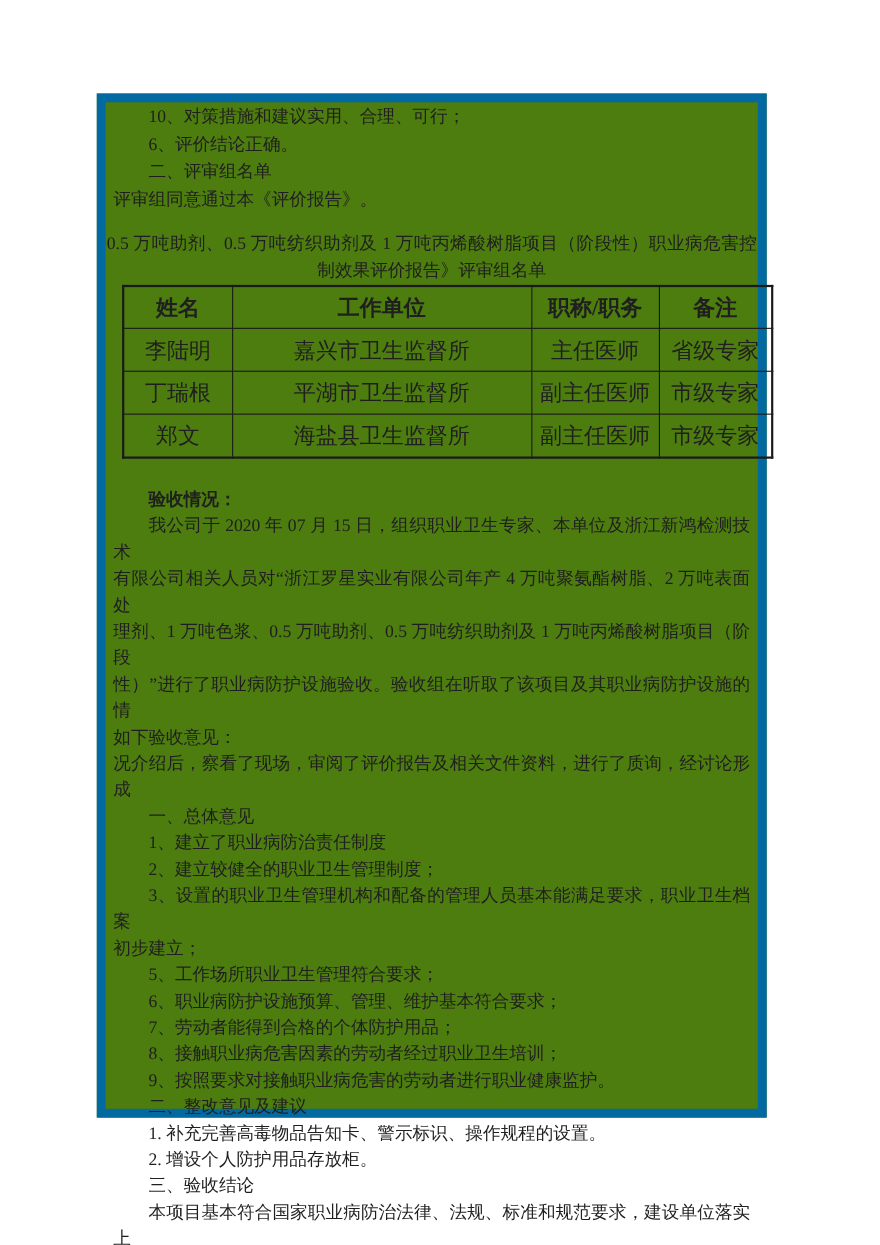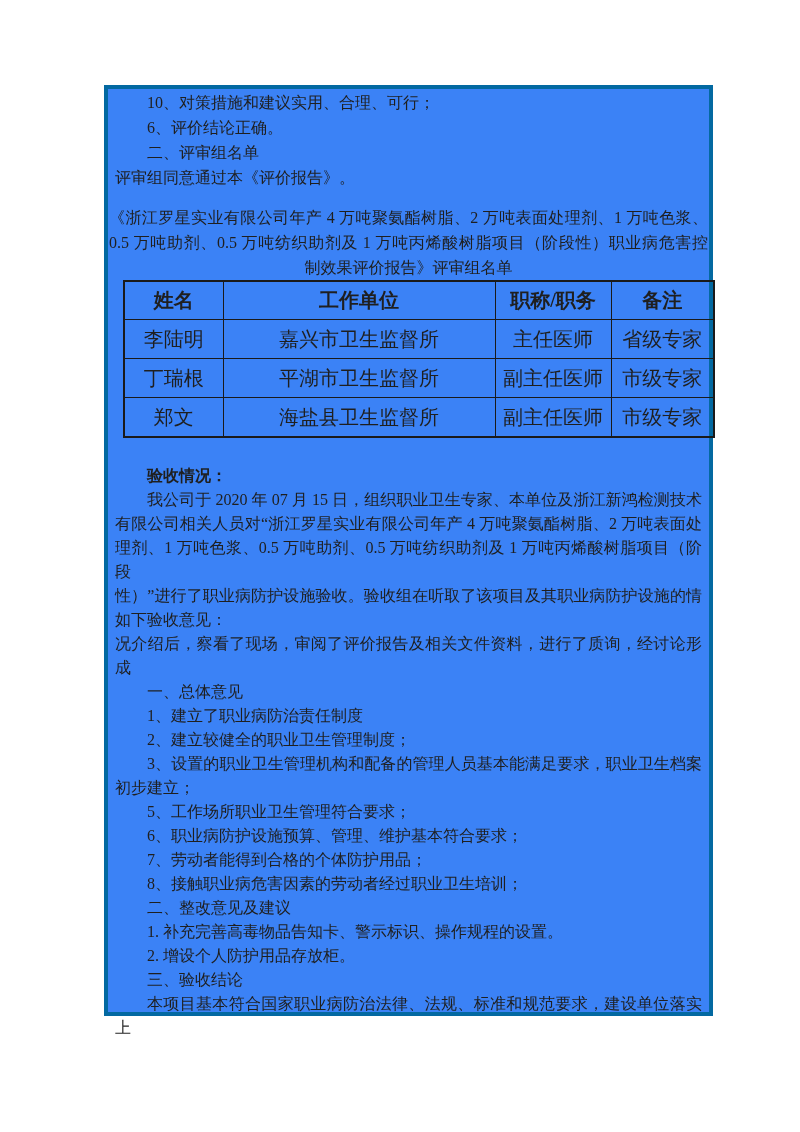--- a/index.html
+++ b/index.html
@@ -11,27 +11,27 @@
     position: relative;
     width: 800px;
     height: 1132px;
     background: #ffffff;
     overflow: hidden;
     font-family: "Liberation Serif", "DejaVu Serif", serif;
     color: #1f1f1f;
   }
   .doc-border {
     position: absolute;
-    left: 104px;
+    left: 88px;
     top: 85px;
     width: 609px;
     height: 931px;
-    border: 4px solid #0369a1;
+    border: 8px solid #0369a1;
     box-sizing: border-box;
-    background: #3b82f6;
+    background: #4d7c0f;
   }
   .content {
     padding: 1px 7px 0 7px;
     font-size: 16px;
   }
   .line {
     white-space: nowrap;
     overflow: visible;
   }
   .review-block .line {
@@ -92,21 +92,20 @@
     <div class="content">
 
       <div class="review-block">
           <div class="line indent">10、对策措施和建议实用、合理、可行；</div>
           <div class="line indent">6、评价结论正确。</div>
           <div class="line indent">二、评审组名单</div>
           <div class="line">评审组同意通过本《评价报告》。</div>
         </div>
 
       <div class="expert-title review-block">
-          <div class="line fill">《浙江罗星实业有限公司年产 4 万吨聚氨酯树脂、2 万吨表面处理剂、1 万吨色浆、</div>
           <div class="line fill">0.5 万吨助剂、0.5 万吨纺织助剂及 1 万吨丙烯酸树脂项目（阶段性）职业病危害控</div>
           <div class="line center">制效果评价报告》评审组名单</div>
         </div>
 
       <table class="expert-table">
         <colgroup>
           <col style="width:99px">
           <col style="width:272px">
           <col style="width:116px">
           <col style="width:103px">
@@ -152,20 +151,21 @@
             <div class="line fill">况介绍后，察看了现场，审阅了评价报告及相关文件资料，进行了质询，经讨论形成</div>
             <div class="line indent">一、总体意见</div>
             <div class="line indent">1、建立了职业病防治责任制度</div>
             <div class="line indent">2、建立较健全的职业卫生管理制度；</div>
             <div class="line indent fill">3、设置的职业卫生管理机构和配备的管理人员基本能满足要求，职业卫生档案</div>
             <div class="line">初步建立；</div>
             <div class="line indent">5、工作场所职业卫生管理符合要求；</div>
             <div class="line indent">6、职业病防护设施预算、管理、维护基本符合要求；</div>
             <div class="line indent">7、劳动者能得到合格的个体防护用品；</div>
             <div class="line indent">8、接触职业病危害因素的劳动者经过职业卫生培训；</div>
+            <div class="line indent">9、按照要求对接触职业病危害的劳动者进行职业健康监护。</div>
             <div class="line indent">二、整改意见及建议</div>
             <div class="line indent">1. 补充完善高毒物品告知卡、警示标识、操作规程的设置。</div>
             <div class="line indent">2. 增设个人防护用品存放柜。</div>
             <div class="line indent">三、验收结论</div>
             <div class="line indent fill">本项目基本符合国家职业病防治法律、法规、标准和规范要求，建设单位落实上</div>
           </div>
       </div>
 
     </div>
   </div>

